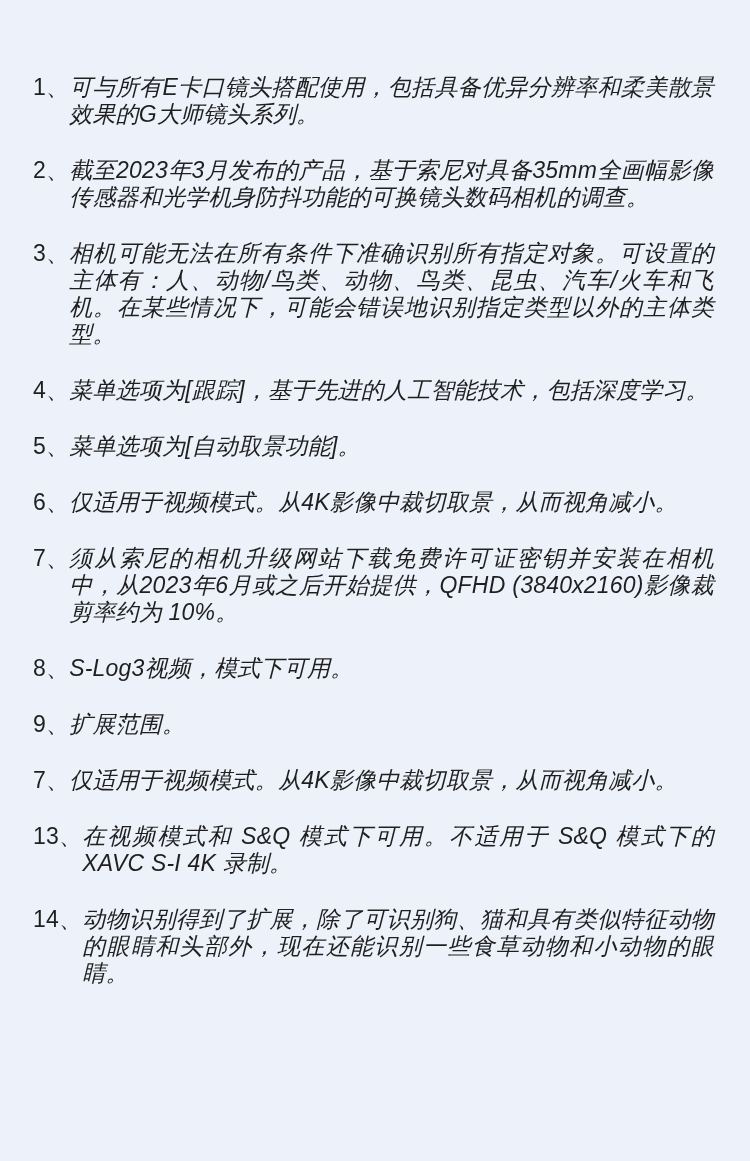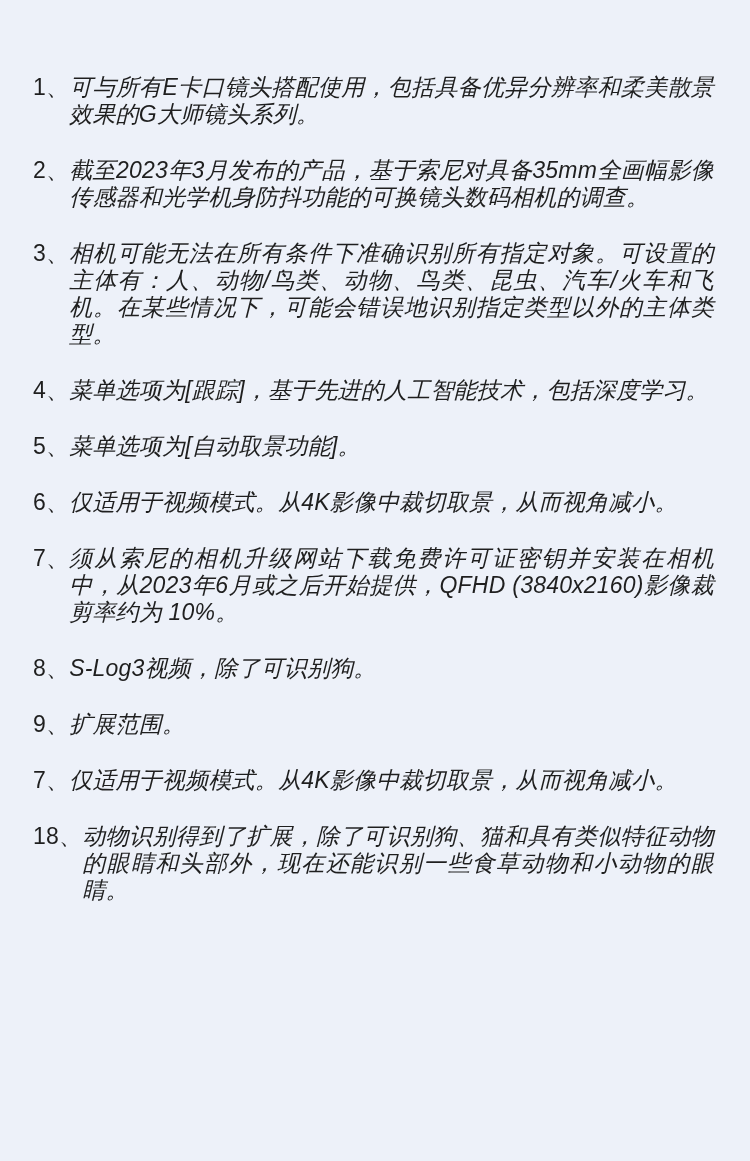--- a/index.html
+++ b/index.html
@@ -69,28 +69,32 @@
   <div class="footnote-item">
     <span class="fn-num">6、</span>
     <span class="fn-text">仅适用于视频模式。从4K影像中裁切取景，从而视角减小。</span>
   </div>
   <div class="footnote-item">
     <span class="fn-num">7、</span>
     <span class="fn-text">须从索尼的相机升级网站下载免费许可证密钥并安装在相机中，从2023年6月或之后开始提供，QFHD (3840x2160)影像裁剪率约为 10%。</span>
   </div>
   <div class="footnote-item">
     <span class="fn-num">8、</span>
-    <span class="fn-text">S-Log3视频，除了可识别狗。</span>
+    <span class="fn-text">S-Log3视频，模式下可用。</span>
   </div>
   <div class="footnote-item">
     <span class="fn-num">9、</span>
     <span class="fn-text">扩展范围。</span>
   </div>
   <div class="footnote-item">
     <span class="fn-num">7、</span>
     <span class="fn-text">仅适用于视频模式。从4K影像中裁切取景，从而视角减小。</span>
   </div>
   <div class="footnote-item">
-    <span class="fn-num">18、</span>
+    <span class="fn-num">13、</span>
+    <span class="fn-text">在视频模式和 S&amp;Q 模式下可用。不适用于 S&amp;Q 模式下的 XAVC S-I 4K 录制。</span>
+  </div>
+  <div class="footnote-item">
+    <span class="fn-num">14、</span>
     <span class="fn-text">动物识别得到了扩展，除了可识别狗、猫和具有类似特征动物的眼睛和头部外，现在还能识别一些食草动物和小动物的眼睛。</span>
   </div>
 
 </div>
 
 </body></html>

